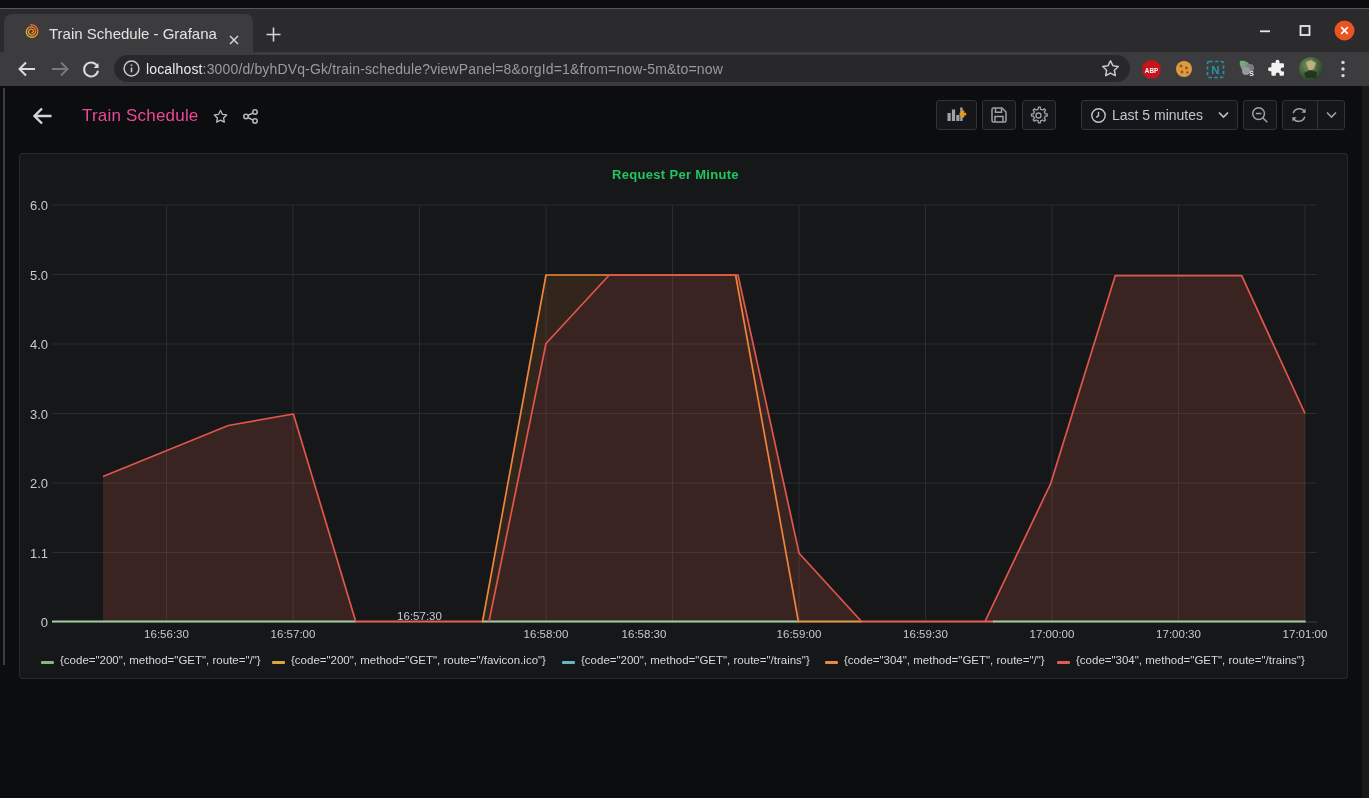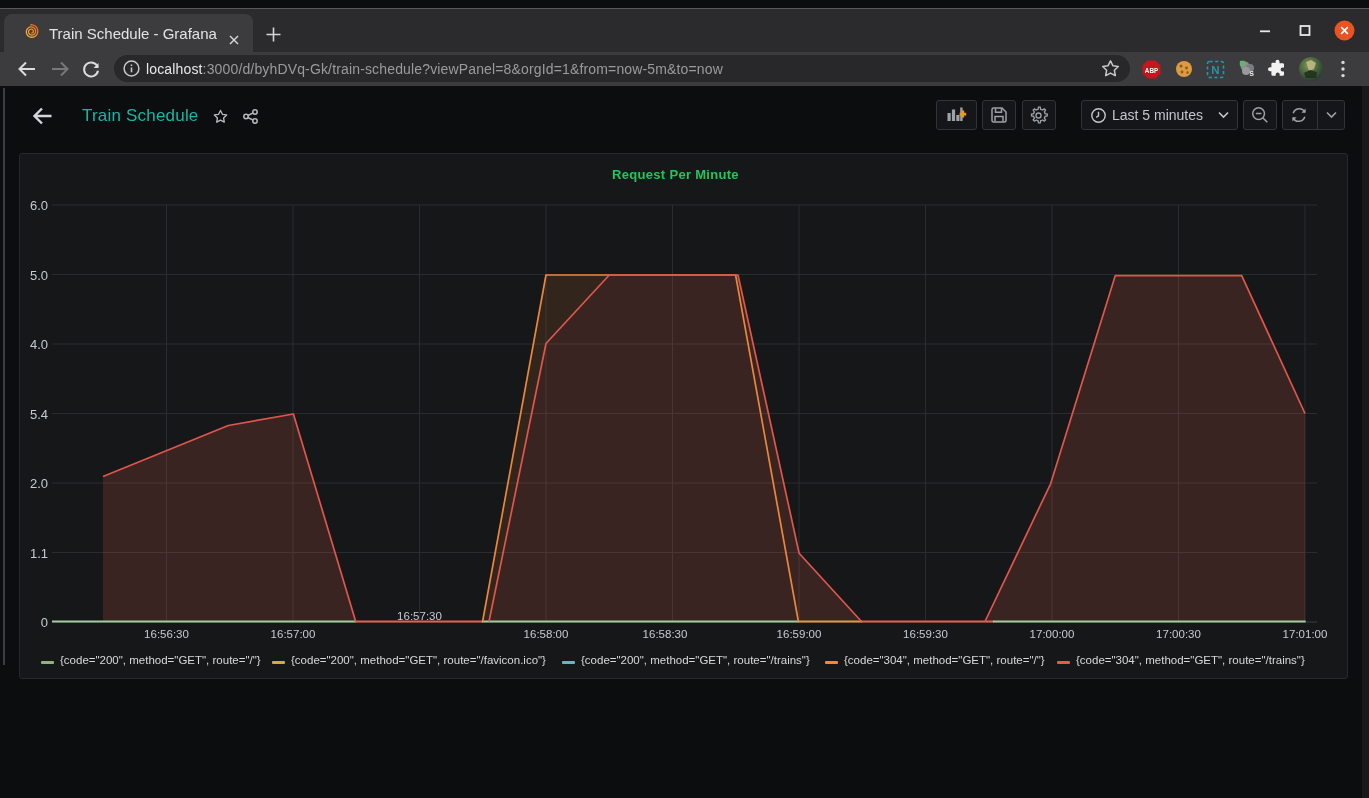--- a/index.html
+++ b/index.html
@@ -16,21 +16,21 @@
   #tabtitle { position:absolute; left:45px; top:11px; font-size:15px; color:#e3e3e3; }
   #tabclose { position:absolute; left:225px; top:21px; width:10px; height:10px; }
   #newtab { position:absolute; left:266px; top:19px; width:15px; height:15px; }
   #toolbar { position:absolute; left:0; top:44px; width:1369px; height:34px; background:#3c3c3e; }
   #omnibox { position:absolute; left:114px; top:3px; width:1016px; height:27px; border-radius:14px; background:#28282a; }
   #urltext { position:absolute; left:32px; letter-spacing:.15px; top:6px; font-size:14px; color:#9b9b9d; white-space:nowrap; }
   #urltext b { color:#e9e9eb; font-weight:normal; }
 
   
   #grafana { position:absolute; left:0; top:78px; width:1369px; height:720px; background:#0c0d0f; }
-  #gnavtitle { position:absolute; left:82px; top:20px; font-size:17px; font-weight:500; color:#14b8a6; letter-spacing:.2px; }
+  #gnavtitle { position:absolute; left:82px; top:20px; font-size:17px; font-weight:500; color:#ec4899; letter-spacing:.2px; }
   .gbtn { position:absolute; height:30px; border:1px solid #303338; background:#141619; border-radius:3px; }
   #timetext { position:absolute; left:1112px; top:21px; font-size:14px; color:#c3c7cd; }
 
   
   #panel { position:absolute; left:19px; top:67px; width:1329px; height:526px;
     background:#161719; border:1px solid #26282d; border-radius:3px; }
   #ptitle { position:absolute; left:0; top:13px; width:1311px; text-align:center;
     font-size:13px; font-weight:bold; color:#22c55e; letter-spacing:.3px; }
   .leg { position:absolute; font-size:11.5px; color:#d8d9da; white-space:nowrap; }
   .dash { position:absolute; width:13px; height:3px; border-radius:1px; }
@@ -249,29 +249,29 @@
         <path d="M482.6 613.5 L546 267 L735.6 267 L798.4 613.5" fill="none" stroke="#ed863c" stroke-width="1.7" stroke-linejoin="round"></path>
 
         <path d="M103 468.5 L228.3 417.5 L293.4 406 L355.7 613.5" fill="none" stroke="#e0564b" stroke-width="1.7" stroke-linejoin="round"></path>
         <path d="M489 613.5 L546 335.5 L609.3 267 L738 267 L799.1 545.3 L861.5 613.5" fill="none" stroke="#e0564b" stroke-width="1.7" stroke-linejoin="round"></path>
         <path d="M985 613.5 L1050.7 475.6 L1115.3 267.6 L1241.7 267.6 L1305 405.5" fill="none" stroke="#e0564b" stroke-width="1.7" stroke-linejoin="round"></path>
       </svg>
 
     <div class="ylab" style="left:18px;top:119px;">6.0</div>
     <div class="ylab" style="left:18px;top:188.5px;">5.0</div>
     <div class="ylab" style="left:18px;top:258px;">4.0</div>
-    <div class="ylab" style="left:18px;top:327.5px;">5.4</div>
+    <div class="ylab" style="left:18px;top:327.5px;">3.0</div>
     <div class="ylab" style="left:18px;top:397px;">2.0</div>
     <div class="ylab" style="left:18px;top:466.5px;">1.1</div>
     <div class="ylab" style="left:18px;top:536px;">0</div>
     <div class="xlab" style="left:166.5px;top:542px;">16:56:30</div>
     <div class="xlab" style="left:293px;top:542px;">16:57:00</div>
     <div class="xlab" style="left:419.5px;top:524px;">16:57:30</div>
     <div class="xlab" style="left:546px;top:542px;">16:58:00</div>
-    <div class="xlab" style="left:665px;top:542px;">16:58:30</div>
+    <div class="xlab" style="left:644px;top:542px;">16:58:30</div>
     <div class="xlab" style="left:799px;top:542px;">16:59:00</div>
     <div class="xlab" style="left:925.5px;top:542px;">16:59:30</div>
     <div class="xlab" style="left:1052px;top:542px;">17:00:00</div>
     <div class="xlab" style="left:1178.5px;top:542px;">17:00:30</div>
     <div class="xlab" style="left:1305px;top:542px;">17:01:00</div>
 
     <div class="dash" style="left:41px;top:574.5px;background:#8ab779;"></div>
     <div class="leg" style="left:60px;top:567.5px;">{code="200", method="GET", route="/"}</div>
     <div class="dash" style="left:272px;top:574.5px;background:#d9a73e;"></div>
     <div class="leg" style="left:291px;top:567.5px;">{code="200", method="GET", route="/favicon.ico"}</div>

